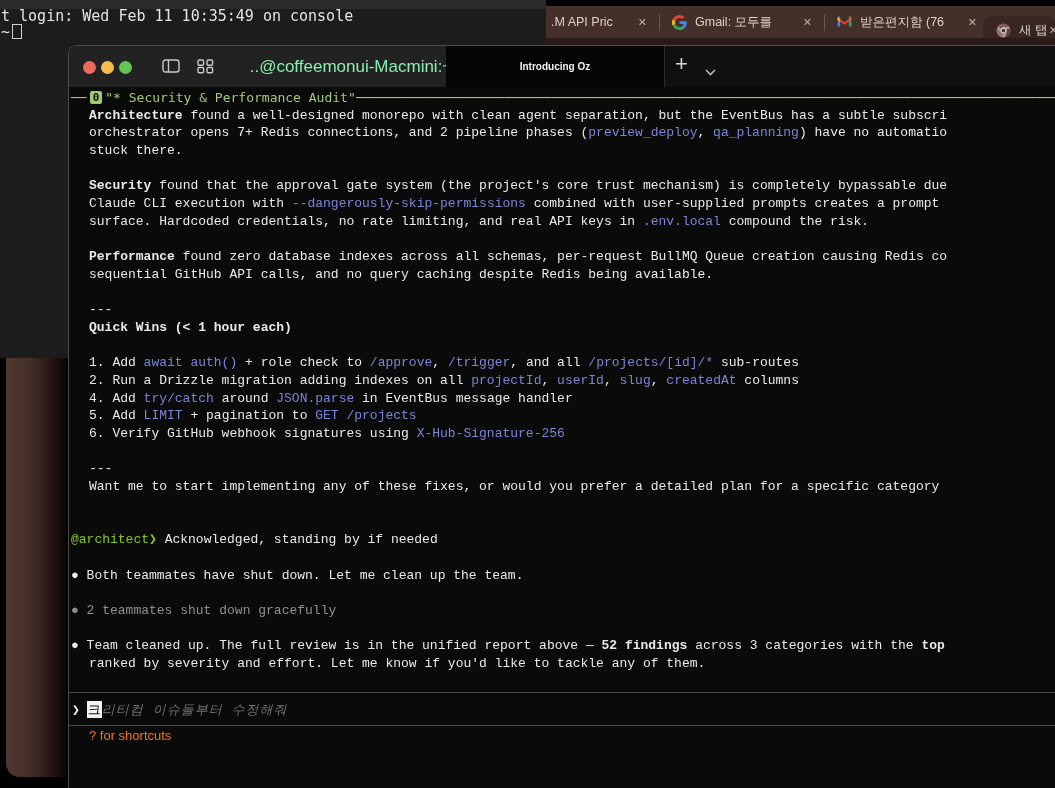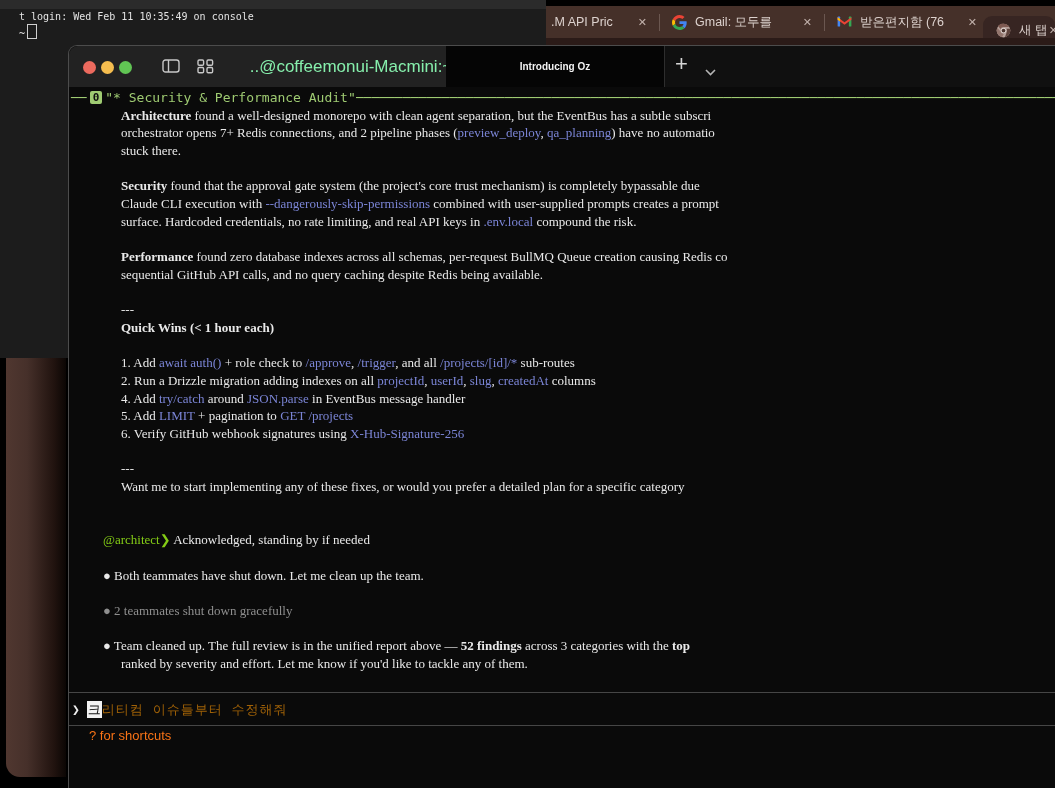--- a/index.html
+++ b/index.html
@@ -3,21 +3,21 @@
 <meta charset="utf-8">
 <style>
   html,body{margin:0;padding:0;background:#000;}
   body{width:1055px;height:788px;overflow:hidden;position:relative;
        font-family:"Liberation Sans",sans-serif;}
   .mono{font-family:"DejaVu Sans Mono",monospace;}
 
   
   #bg-terminal{position:absolute;left:0;top:0;width:546px;height:358px;background:#1c1c1c;}
   #bg-terminal .topstrip{height:9px;background:#2b2b2b;}
-  #bg-terminal .bgline{font-size:10px;line-height:15px;color:#e3e3e3;white-space:pre;padding-left:19px;}
+  #bg-terminal .bgline{font-size:15px;line-height:15px;color:#e3e3e3;white-space:pre;padding-left:1px;}
   .hollow-cursor{display:inline-block;width:8px;height:13px;border:1.5px solid #cfcfcf;vertical-align:-2px;margin-left:2px;}
 
   
   #browser-tabstrip{position:absolute;left:546px;top:6px;width:509px;height:32px;background:#453029;display:flex;align-items:center;}
   #browser-toolbar{position:absolute;left:546px;top:38px;width:509px;height:7px;background:#2b1b18;}
   #browser-left-edge{position:absolute;left:6px;top:358px;width:60px;height:419px;
      background:linear-gradient(to right,#503730 0%,#46302a 35%,#21130f 80%,#0b0604 100%);
      border-radius:0 0 0 14px;}
   .btab{display:flex;align-items:center;color:#ddd2ce;font-size:12.5px;height:100%;}
   .btab .tlabel{white-space:nowrap;overflow:hidden;}
@@ -41,37 +41,37 @@
   #term-tab1{position:absolute;left:177px;top:0;width:210px;height:41px;display:flex;align-items:center;justify-content:center;
      color:#86efac;font-size:17px;}
   #term-tab2{position:absolute;left:377px;top:0;width:218px;height:41px;background:#050505;display:flex;align-items:center;justify-content:center;
      color:#f2f2f2;font-size:10px;font-weight:bold;}
   #term-tab-right{position:absolute;left:595px;top:0;right:0;height:41px;background:#101010;border-left:1px solid #2e2e2e;}
   #new-tab-btn{position:absolute;left:10px;top:5px;color:#d5d5d5;font-size:22px;font-weight:300;}
   #tab-chevron{position:absolute;left:40px;top:16px;}
 
   
   #content{padding-top:2px;font-size:13px;line-height:17.7px;color:#e9e9e9;}
-  .tl{white-space:pre;overflow:hidden;height:17.7px;padding-left:20px;font-family:Liberation Serif, serif;margin-left:32px;}
+  .tl{white-space:pre;overflow:hidden;height:17.7px;padding-left:20px;font-family:Liberation Mono, monospace;}
   .tl.flush{padding-left:2px;}
   .s-b{font-weight:bold;}
   .s-c{color:#7b85d6;}
   .s-bl{color:#84cc16;}
   .s-d{color:#8f8f8f;}
   #header-line{display:flex;align-items:center;height:17.7px;color:#9fcb72;white-space:pre;overflow:hidden;
      font-family:"DejaVu Sans Mono",monospace;padding-left:2px;}
   #header-badge{display:inline-block;background:#9fcb72;color:#101010;font-weight:bold;font-size:11px;line-height:13px;
      padding:0 3px;border-radius:2px;margin:0 3px;flex:0 0 auto;}
   #header-dashes{flex:1;overflow:hidden;}
   
   #input-box{margin-top:2px;border-top:1px solid #464646;border-bottom:1px solid #464646;height:32px;
      display:flex;align-items:center;padding-left:3px;font-family:"DejaVu Sans Mono",monospace;}
   #input-prompt{color:#f0f0f0;font-weight:bold;margin-right:7px;}
   .block-cursor{display:inline-block;background:#f2f2f2;color:#111;padding:0 1px;}
-  #input-text{color:#a16207;letter-spacing:1px;}
+  #input-text{color:#737373;letter-spacing:1px;font-style:italic;}
   #footer-hint{padding-left:20px;margin-top:1px;color:#f97316;font-family:Liberation Sans, sans-serif;font-size:13px;}
 </style>
 </head>
 <body>
 
 <div id="bg-terminal">
   <div class="topstrip"></div>
   <div class="bgline mono">t login: Wed Feb 11 10:35:49 on console</div>
   <div class="bgline mono"><span>~</span><span class="hollow-cursor"></span></div>
 </div>

